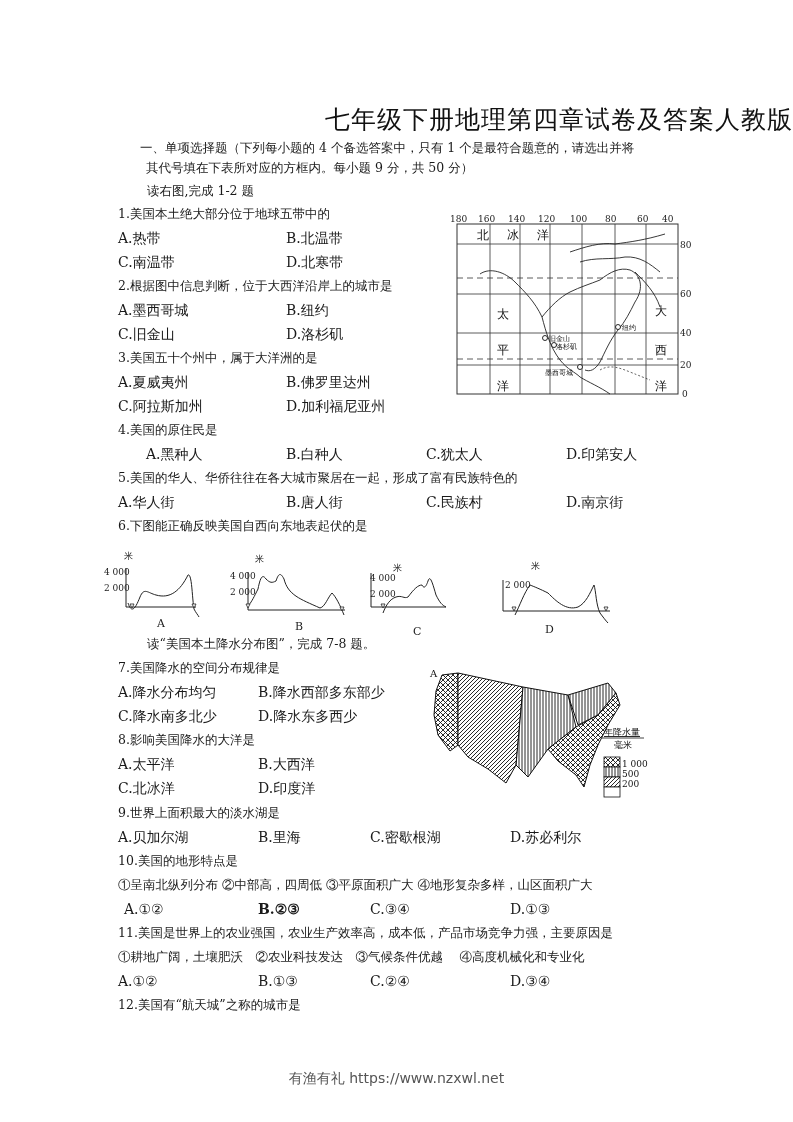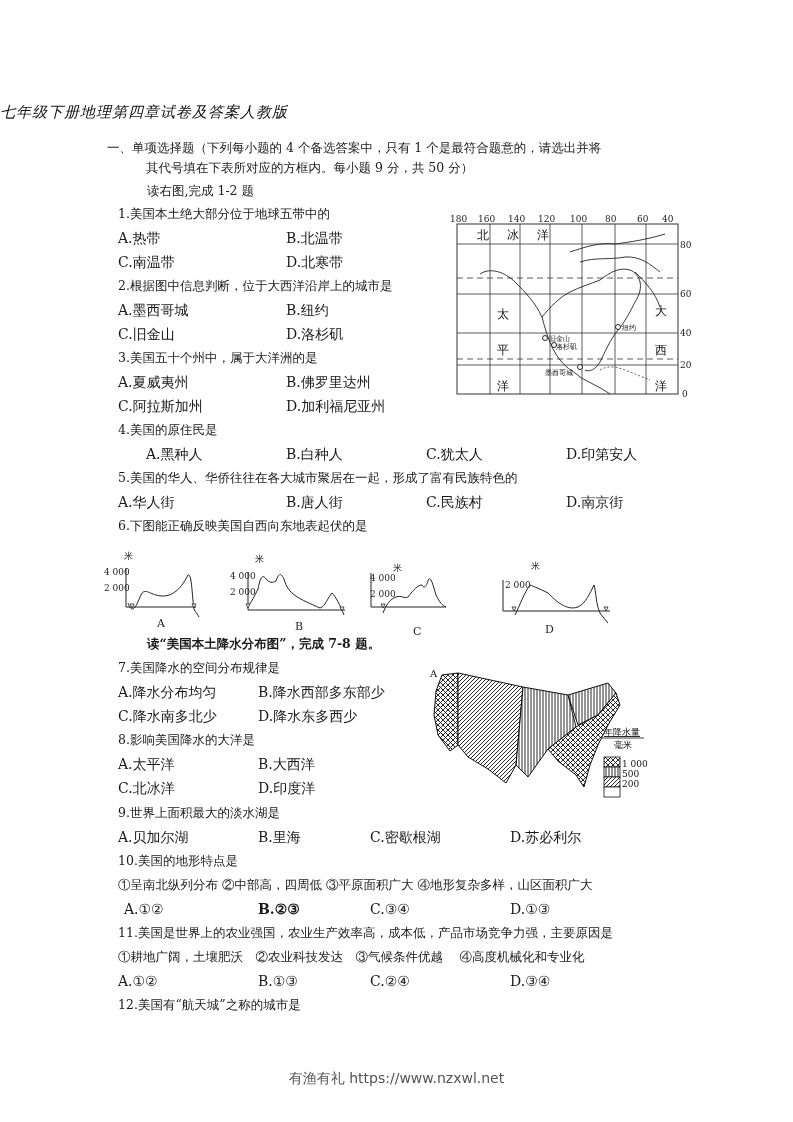--- a/index.html
+++ b/index.html
@@ -1,32 +1,32 @@
 <!DOCTYPE html>
 <html><head>
   <meta charset="utf-8">
   <style>
     html, body { margin: 0; padding: 0; background: #ffffff; }
     body { width: 793px; height: 1122px; position: relative; overflow: hidden;
       font-family: "DejaVu Serif", "Liberation Serif", serif; color: #1a1a1a; }
     .abs { position: absolute; white-space: nowrap; }
-    .title { left: 0; width: 793px; top: 103px; text-align: left; font-size: 15px; letter-spacing: 1px; color: #111; font-style: italic; }
+    .title { left: 0; width: 793px; top: 103px; text-align: right; font-size: 25px; letter-spacing: 1px; color: #111; }
     .t { font-size: 12.5px; line-height: 16px; }
     .opt { font-size: 14px; line-height: 16px; }
     .footer { left: 0; width: 793px; top: 1070px; text-align: center; font-size: 14px;
       font-family: "DejaVu Sans", "Liberation Sans", sans-serif; color: #555; }
     svg text { font-family: "DejaVu Serif", "Liberation Serif", serif; }
     .fig { position: absolute; }
   </style>
 </head>
 <body>
 
 <div class="abs title">七年级下册地理第四章试卷及答案人教版</div>
 
-<div class="abs t" style="left:107px; top:140px;">一、单项选择题（下列每小题的 4 个备选答案中，只有 1 个是最符合题意的，请选出并将</div>
+<div class="abs t" style="left:140px; top:140px;">一、单项选择题（下列每小题的 4 个备选答案中，只有 1 个是最符合题意的，请选出并将</div>
 <div class="abs t" style="left:146px; top:160px;">其代号填在下表所对应的方框内。每小题 9 分，共 50 分）</div>
 <div class="abs t" style="left:147px; top:183px;">读右图,完成 1-2 题</div>
 
 <div class="abs t" style="left:118px; top:206px;">1.美国本土绝大部分位于地球五带中的</div>
 <div class="abs opt" style="left:118px; top:230px;">A.热带</div>
 <div class="abs opt" style="left:286px; top:230px;">B.北温带</div>
 <div class="abs opt" style="left:118px; top:254px;">C.南温带</div>
 <div class="abs opt" style="left:286px; top:254px;">D.北寒带</div>
 
 <div class="abs t" style="left:118px; top:278px;">2.根据图中信息判断，位于大西洋沿岸上的城市是</div>
@@ -159,21 +159,21 @@
     <polygon points="30,59 34,59 32,63"></polygon>
     <polygon points="92,59 96,59 94,63"></polygon>
     <polygon points="146,59 150,59 148,63"></polygon>
     <polygon points="240,62 244,62 242,66"></polygon>
     <polygon points="281,59 285,59 283,63"></polygon>
     <polygon points="412,62 416,62 414,66"></polygon>
     <polygon points="504,62 508,62 506,66"></polygon>
   </g>
 </svg>
 
-<div class="abs t" style="left:147px; top:636px;font-weight:bold;">读“美国本土降水分布图”，完成 7-8 题。</div>
+<div class="abs t" style="left:147px; top:636px;">读“美国本土降水分布图”，完成 7-8 题。</div>
 
 <div class="abs t" style="left:118px; top:660px;">7.美国降水的空间分布规律是</div>
 <div class="abs opt" style="left:118px; top:684px;">A.降水分布均匀</div>
 <div class="abs opt" style="left:258px; top:684px;">B.降水西部多东部少</div>
 <div class="abs opt" style="left:118px; top:708px;">C.降水南多北少</div>
 <div class="abs opt" style="left:258px; top:708px;">D.降水东多西少</div>
 
 <div class="abs t" style="left:118px; top:732px;">8.影响美国降水的大洋是</div>
 <div class="abs opt" style="left:118px; top:756px;">A.太平洋</div>
 <div class="abs opt" style="left:258px; top:756px;">B.大西洋</div>

